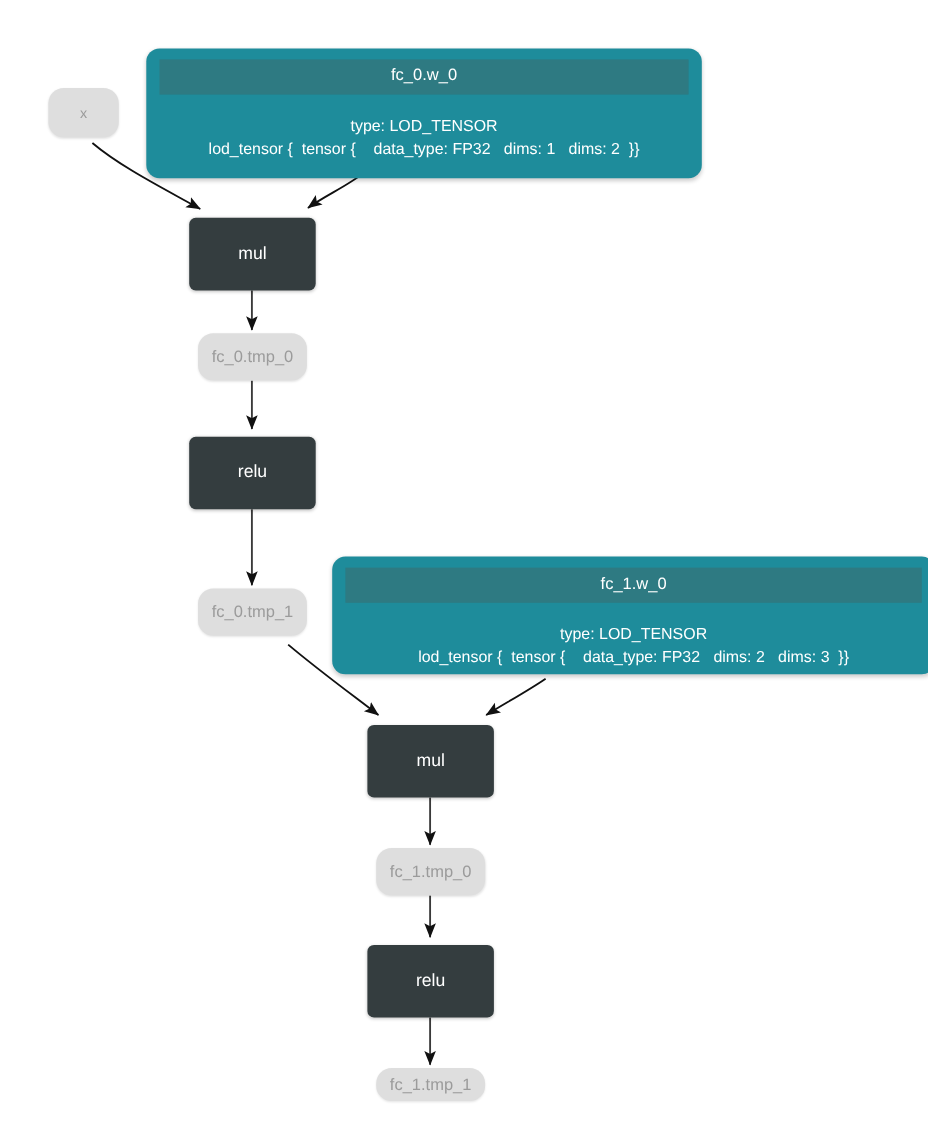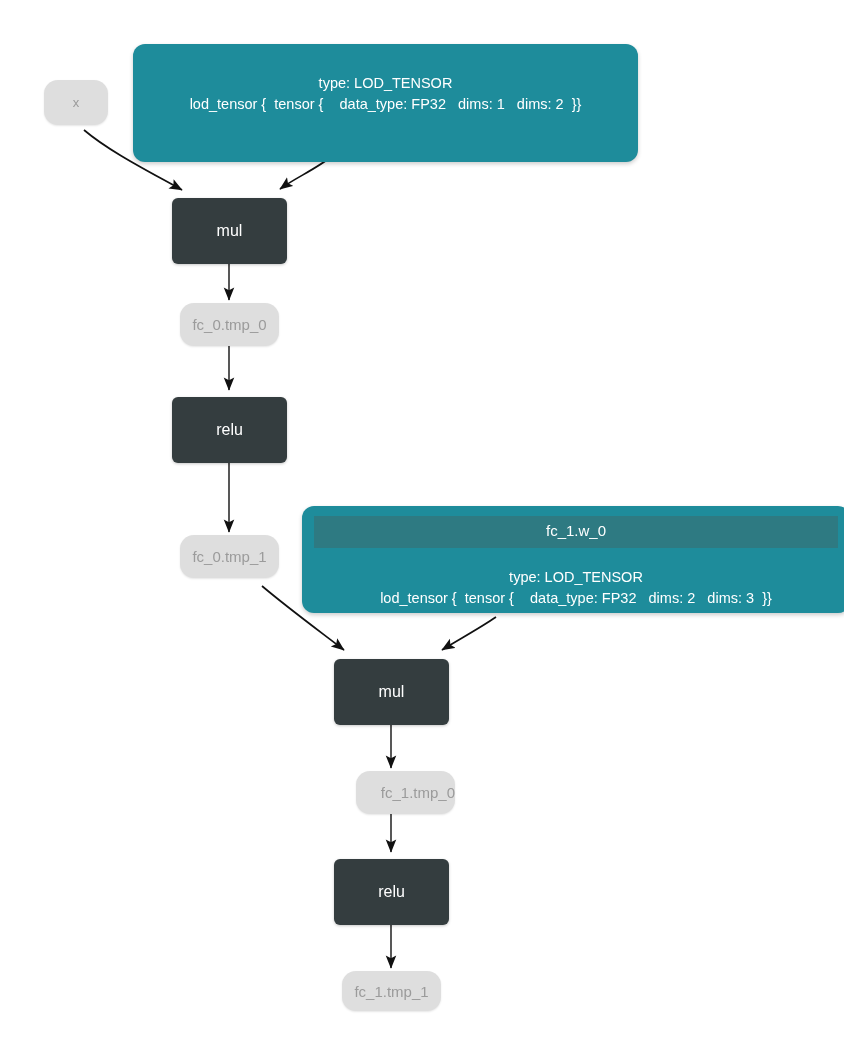--- a/index.html
+++ b/index.html
@@ -122,20 +122,21 @@
     <path d="M 391,814 L 391,852" fill="none" stroke="#3a3a3a" stroke-width="1.7" marker-end="url(#arrowhead)"></path>
 
     <path d="M 391,925 L 391,968" fill="none" stroke="#3a3a3a" stroke-width="1.7" marker-end="url(#arrowhead)"></path>
   </svg>
 
   <div class="node node-var small-label" style="left:44px; top:80px; width:64px; height:45px;">
     <span>x</span>
   </div>
 
   <div class="node node-param" style="left:133px; top:44px; width:505px; height:118px;">
+    <div class="param-header">fc_0.w_0</div>
     <div class="param-body">
       <div class="param-line">type: LOD_TENSOR</div>
       <div class="param-line">lod_tensor {  tensor {    data_type: FP32   dims: 1   dims: 2  }}</div>
     </div>
   </div>
 
   <div class="node node-op" style="left:172px; top:198px; width:115px; height:66px;">
     <span>mul</span>
   </div>
 
@@ -156,25 +157,25 @@
     <div class="param-body">
       <div class="param-line">type: LOD_TENSOR</div>
       <div class="param-line">lod_tensor {  tensor {    data_type: FP32   dims: 2   dims: 3  }}</div>
     </div>
   </div>
 
   <div class="node node-op" style="left:334px; top:659px; width:115px; height:66px;">
     <span>mul</span>
   </div>
 
-  <div class="node node-var" style="left:356px; top:771px; width:99px; height:43px;justify-content:flex-end;">
+  <div class="node node-var" style="left:342px; top:771px; width:99px; height:43px;">
     <span>fc_1.tmp_0</span>
   </div>
 
   <div class="node node-op" style="left:334px; top:859px; width:115px; height:66px;">
     <span>relu</span>
   </div>
 
-  <div class="node node-var" style="left:342px; top:971px; width:99px; height:40px;">
+  <div class="node node-var" style="left:342px; top:971px; width:99px; height:30px;">
     <span>fc_1.tmp_1</span>
   </div>
 
 </div>
 
 </body></html>

